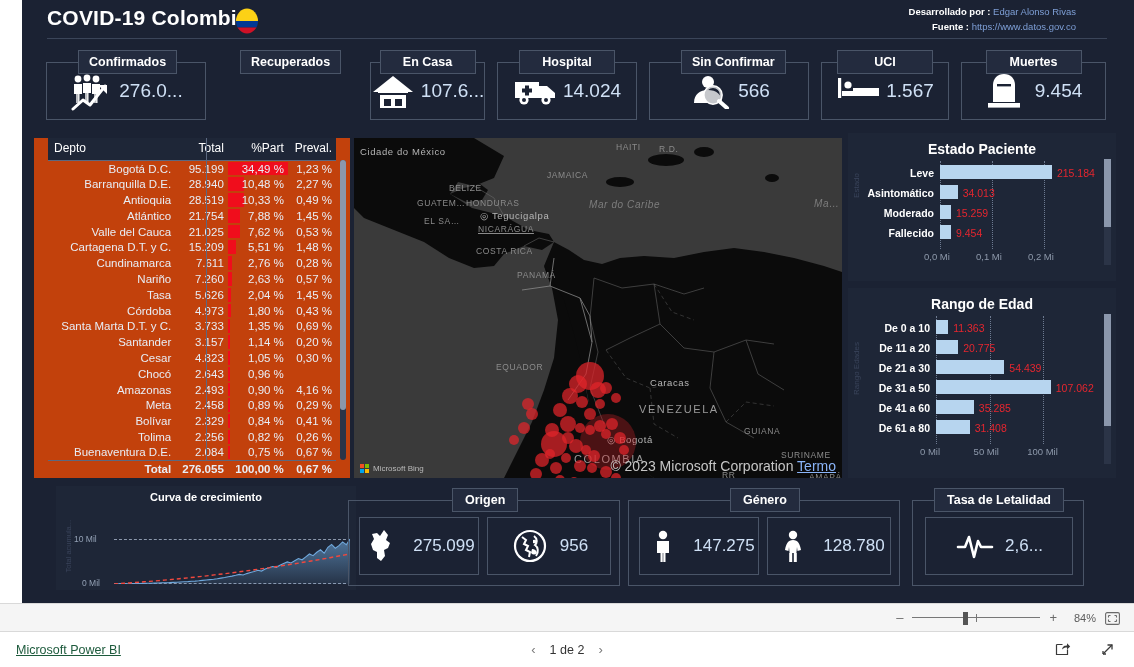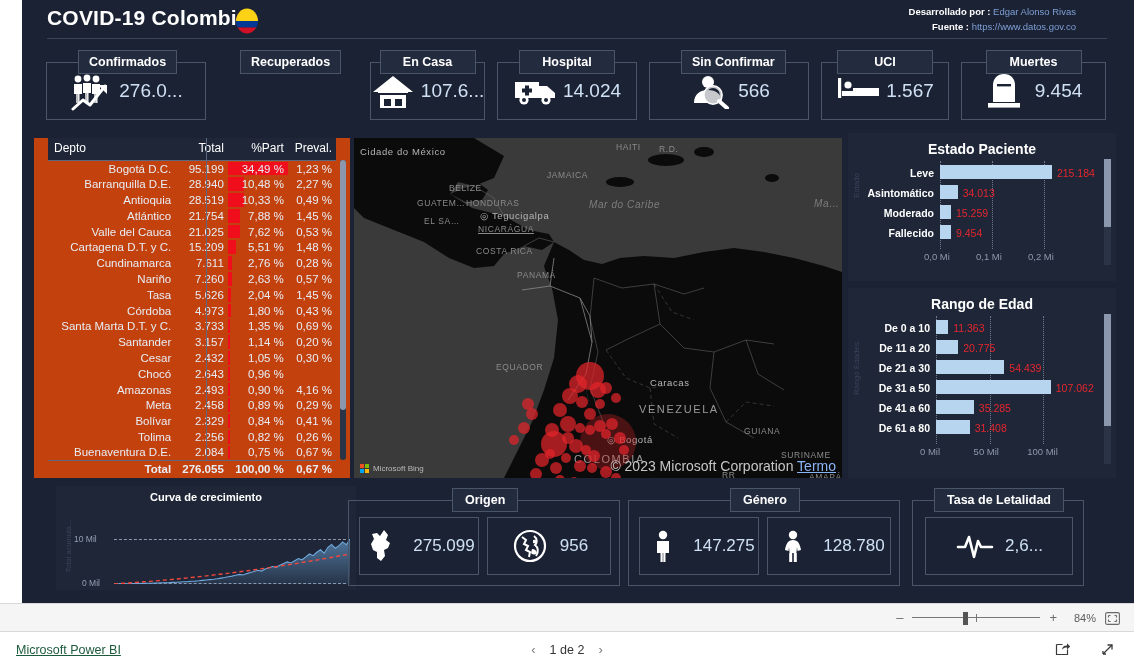--- a/index.html
+++ b/index.html
@@ -341,21 +341,21 @@
                 <td>0,69 %</td>
               </tr>
               <tr>
                 <td class="lft">Santander</td>
                 <td>3.157</td>
                 <td class="bar-cell"><span class="bar-fill" style="width:2px;"></span><span class="bar-txt">1,14 %</span></td>
                 <td>0,20 %</td>
               </tr>
               <tr>
                 <td class="lft">Cesar</td>
-                <td>2.432</td>
+                <td>4.823</td>
                 <td class="bar-cell"><span class="bar-fill" style="width:2px;"></span><span class="bar-txt">1,05 %</span></td>
                 <td>0,30 %</td>
               </tr>
               <tr>
                 <td class="lft">Chocó</td>
                 <td>2.643</td>
                 <td class="bar-cell"><span class="bar-fill" style="width:2px;"></span><span class="bar-txt">0,96 %</span></td>
                 <td></td>
               </tr>
               <tr>

